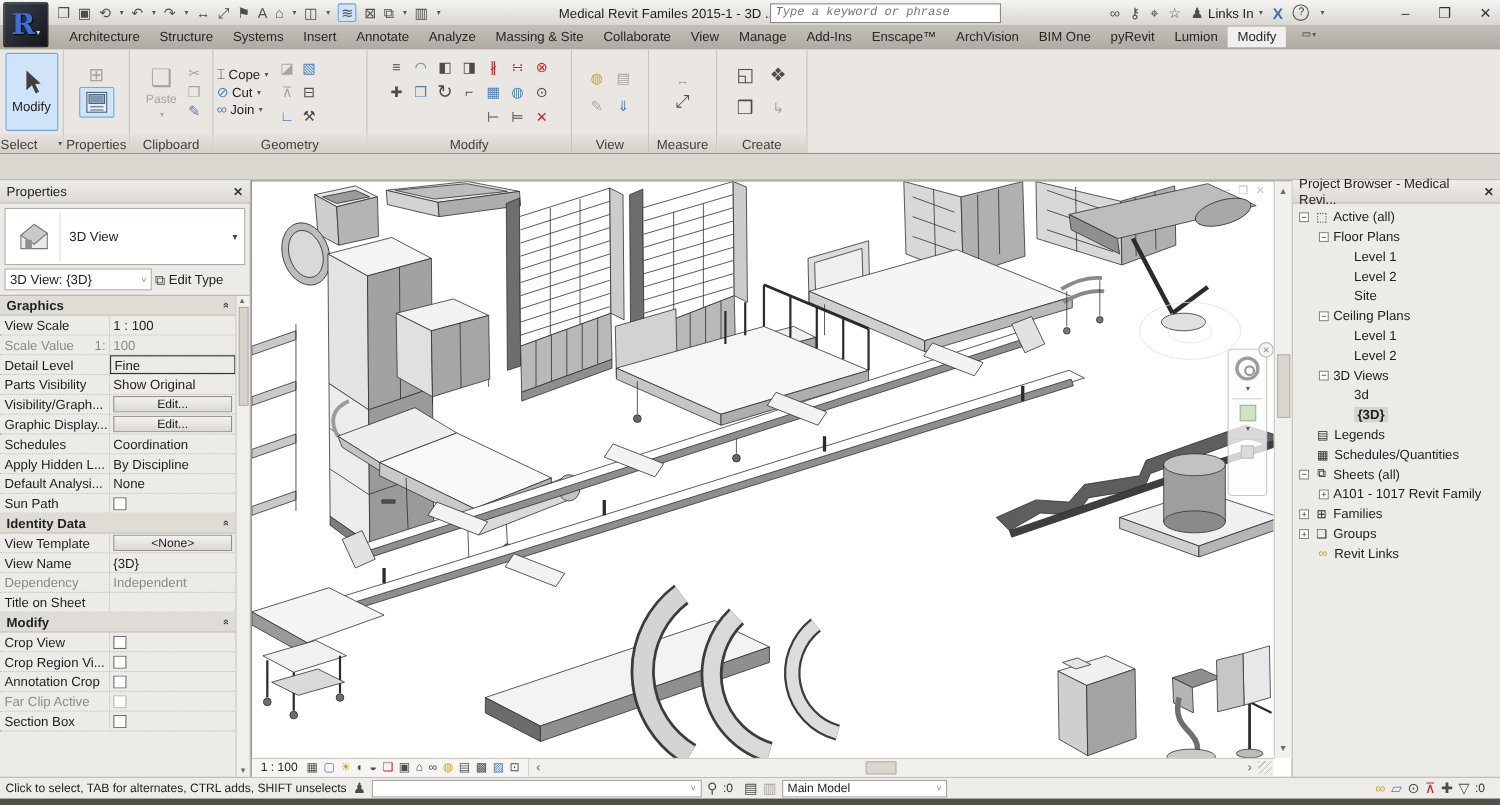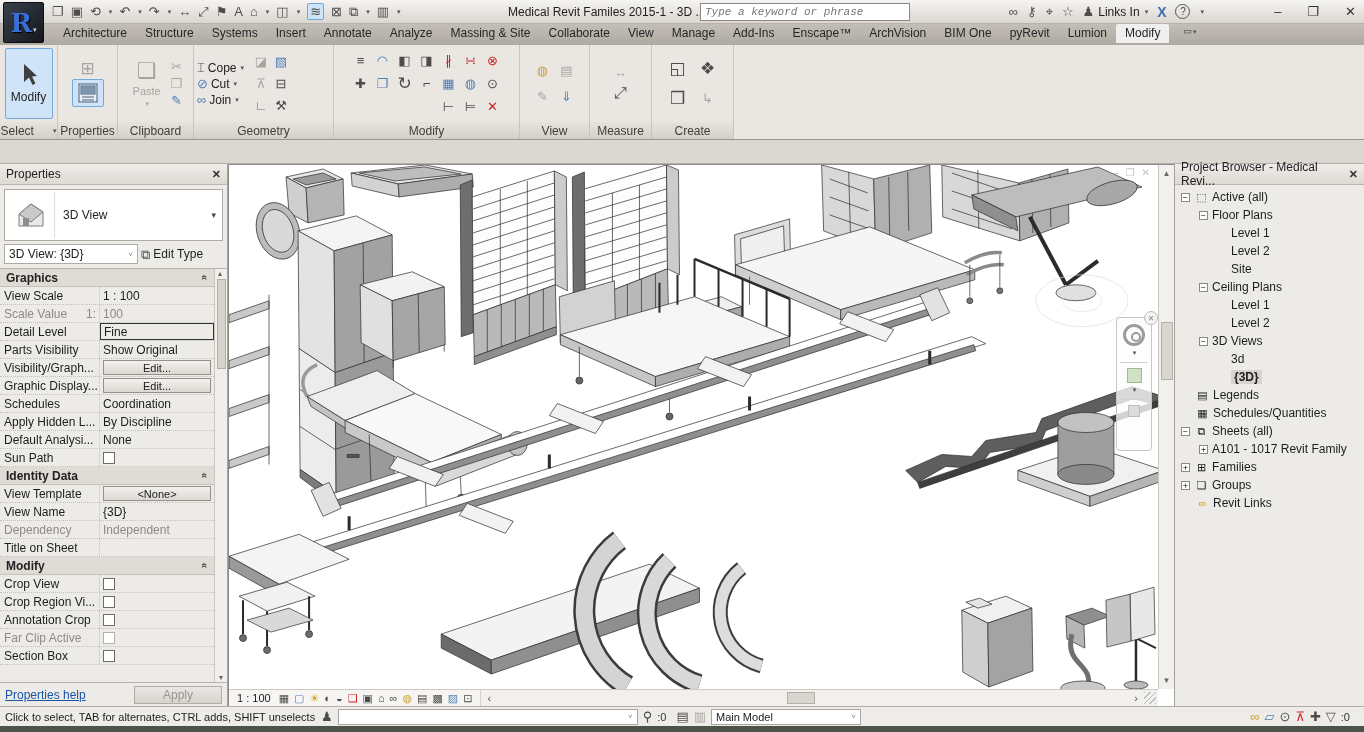--- a/index.html
+++ b/index.html
@@ -536,24 +536,20 @@
           </div>
       </div>
       <div class="pal-scroll">
         <div>
           <div class="sa">▲</div>
           <div class="pal-thumb"></div>
         </div>
         <div class="sa">▼</div>
       </div>
     </div>
-    <div class="props-footer">
-      <a class="help-link">Properties help</a>
-      <div class="apply-btn">Apply</div>
-    </div>
   </div>
 
   <div class="viewport">
     <svg class="scene" viewBox="0 0 928 525" preserveAspectRatio="none">
       <g stroke="#2b2b2b" stroke-width="0.7" stroke-linejoin="round" fill="none">
 
         <polygon points="0,150 40,136 40,144 0,158" fill="#c9c9c9"></polygon>
         <polygon points="0,196 40,182 40,190 0,204" fill="#c9c9c9"></polygon>
         <polygon points="0,244 40,230 40,238 0,252" fill="#c9c9c9"></polygon>
         <polygon points="0,296 40,282 40,290 0,304" fill="#c9c9c9"></polygon>

